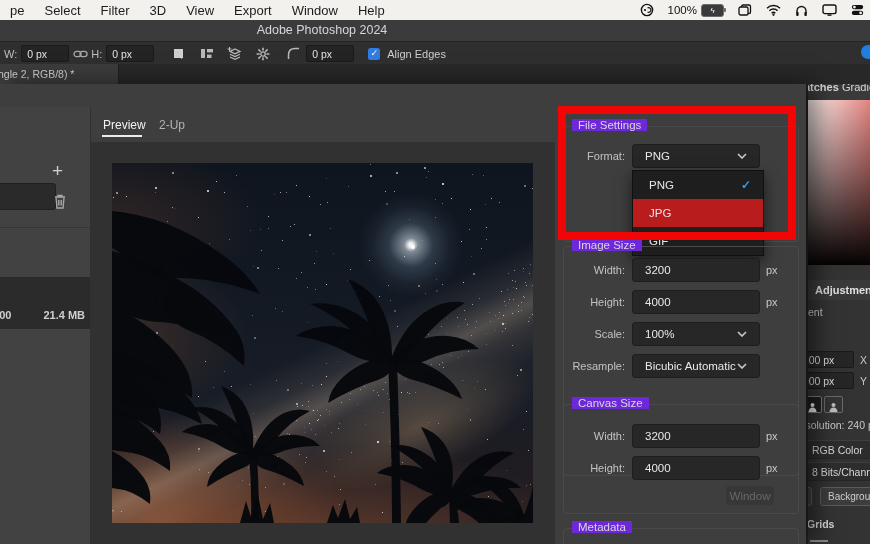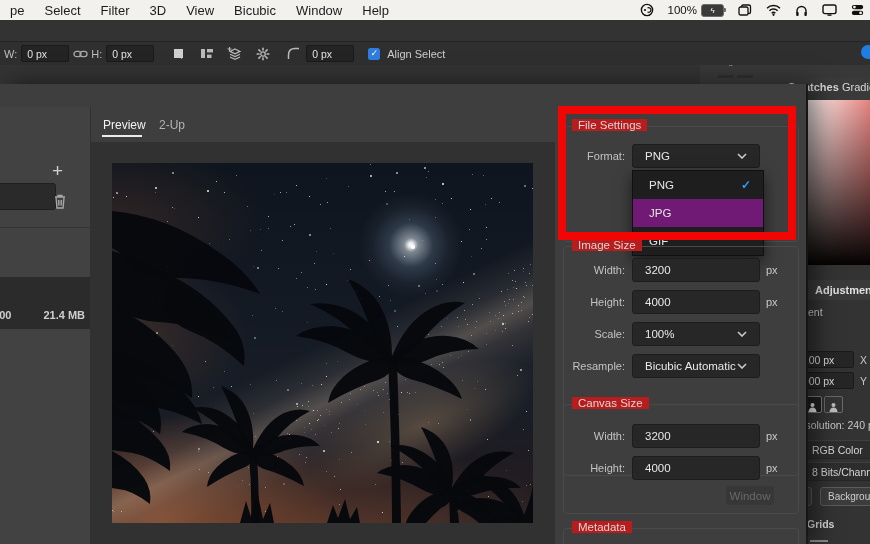--- a/index.html
+++ b/index.html
@@ -90,49 +90,49 @@
       radial-gradient(ellipse 200px 110px at 2% 16%, rgba(120,70,45,.28), transparent 70%),
       linear-gradient(180deg,#0f151e 0%,#141a24 42%,#181d26 66%,#201c21 86%,#251e22 100%);}
   .mw-band{position:absolute;left:-80px;top:10px;width:640px;height:400px;transform:rotate(-26deg);
     background:linear-gradient(to bottom,transparent 40%,rgba(180,160,148,.13) 48%,rgba(224,196,168,.30) 54%,rgba(185,158,140,.18) 59%,rgba(120,110,105,.07) 67%,transparent 75%);}
   .mw-patch{position:absolute;left:185px;top:215px;width:250px;height:95px;transform:rotate(-24deg);
     border-radius:50%;background:radial-gradient(ellipse at center,rgba(215,170,120,.30),transparent 70%);}
   #stars i{position:absolute;background:#fff;border-radius:50%;display:block;}
   #palms{position:absolute;left:0;top:0;}
   
   .sec{position:absolute;border:1px solid #4a4a4a;border-radius:4px;}
-  .sec-h{position:absolute;top:-8px;left:8px;background:#b91c1c;padding:0 6px;font-size:11.5px;color:#d8d8d8;white-space:nowrap;}
+  .sec-h{position:absolute;top:-8px;left:8px;background:#6d28d9;padding:0 6px;font-size:11.5px;color:#d8d8d8;white-space:nowrap;}
   .lbl{position:absolute;width:62px;text-align:right;font-size:11px;color:#c2c2c2;}
   .unit{position:absolute;font-size:11px;color:#c8c8c8;}
   .input{position:absolute;left:632px;width:128px;height:24px;background:#272727;border:1px solid #1d1d1d;
     border-radius:3px;box-sizing:border-box;color:#e8e8e8;font-size:11.5px;display:flex;align-items:center;padding:0 12px;}
   .dd{justify-content:space-between;}
   .dd svg{flex:none;}
   #fmt-menu{position:absolute;left:632px;top:86px;width:130px;background:#1e1e1e;border:1px solid #101010;
     box-shadow:0 6px 14px rgba(0,0,0,.55);}
   .mitem{height:28px;display:flex;align-items:center;justify-content:space-between;
     padding:0 12px 0 16px;color:#e6e6e6;font-size:11.5px;}
-  .mitem.hov{background:#701a75;}
+  .mitem.hov{background:#b91c1c;}
   #reset-btn{position:absolute;left:726px;top:402px;width:48px;height:19px;background:#373737;border-radius:3px;
     color:#686868;font-size:11.5px;display:flex;align-items:center;justify-content:center;}
   
   #redbox{left:558px;top:106px;width:238px;height:134px;border:8px solid #f10505;box-sizing:border-box;z-index:10;}
 </style>
 </head>
 <body>
 
 <div id="screen">
 
   <div id="menubar" class="abs">
     <span class="mi">pe</span>
     <span class="mi">Select</span>
     <span class="mi">Filter</span>
     <span class="mi">3D</span>
     <span class="mi">View</span>
-    <span class="mi">Bicubic</span>
+    <span class="mi">Export</span>
     <span class="mi">Window</span>
     <span class="mi">Help</span>
     <div id="mb-right">
       <span>
         <svg width="14" height="14" viewBox="0 0 14 14">
             <circle cx="7" cy="7" r="5.6" fill="none" stroke="#111" stroke-width="1.4"></circle>
             <circle cx="5" cy="7" r="1.1" fill="#111"></circle>
             <path d="M7.5 5 a2.3 2.3 0 1 1 0 4" fill="none" stroke="#111" stroke-width="1.2"></path>
           </svg>
       </span>
@@ -171,20 +171,23 @@
         <svg width="13" height="12" viewBox="0 0 13 12">
             <rect x="0.8" y="1" width="11.4" height="4.2" rx="2.1" fill="#111"></rect>
             <circle cx="3.4" cy="3.1" r="1.4" fill="#f2f1ee"></circle>
             <rect x="0.8" y="6.8" width="11.4" height="4.2" rx="2.1" fill="#111"></rect>
             <circle cx="9.6" cy="8.9" r="1.4" fill="#f2f1ee"></circle>
           </svg>
       </span>
     </div>
   </div>
 
+  <div id="titlebar" class="abs">
+    <span>Adobe Photoshop 2024</span>
+  </div>
 
   <div id="optionsbar" class="abs">
     <span style="margin-left:4px;">W:</span>
     <span class="ob-field" style="margin-left:4px;">0 px</span>
     <span class="ob-ic">
       <svg width="15" height="10" viewBox="0 0 15 10">
           <rect x="1" y="2.4" width="7" height="5.2" rx="2.6" fill="none" stroke="#a9a9a9" stroke-width="1.3"></rect>
           <rect x="7" y="2.4" width="7" height="5.2" rx="2.6" fill="none" stroke="#a9a9a9" stroke-width="1.3"></rect>
         </svg>
     </span>
@@ -226,24 +229,29 @@
           </g>
         </svg>
     </span>
     <span class="ob-ic" style="margin-left:8px;">
       <svg width="13" height="13" viewBox="0 0 13 13">
           <path d="M1.5 12 V8 Q1.5 1.5 8 1.5 H12" fill="none" stroke="#b9b9b9" stroke-width="1.5"></path>
         </svg>
     </span>
     <span class="ob-field" style="margin-left:2px;">0 px</span>
     <span class="chk" style="margin-left:14px;">✓</span>
-    <span style="margin-left:7px;color:#cecece;">Align Select</span>
+    <span style="margin-left:7px;color:#cecece;">Align Edges</span>
   </div>
   <div id="blue-dot" class="abs"></div>
 
+  <div id="tabbar" class="abs">
+    <div id="doctab">
+      <span>ngle 2, RGB/8) *</span>
+    </div>
+  </div>
 
   <div id="rightpanel">
     <div class="abs rp-strip"></div>
     <div class="abs rp-collapse">‹‹</div>
     <div class="abs rp-stub" style="left:718px;"></div>
     <div class="abs rp-stub" style="left:737px;"></div>
     <div class="abs rp-tabs"></div>
     <span class="abs rp-tab" style="left:788px;font-weight:600;">Swatches</span>
     <span class="abs rp-tab" style="left:842px;">Gradients</span>
     <div id="colorfield" class="abs"></div>

